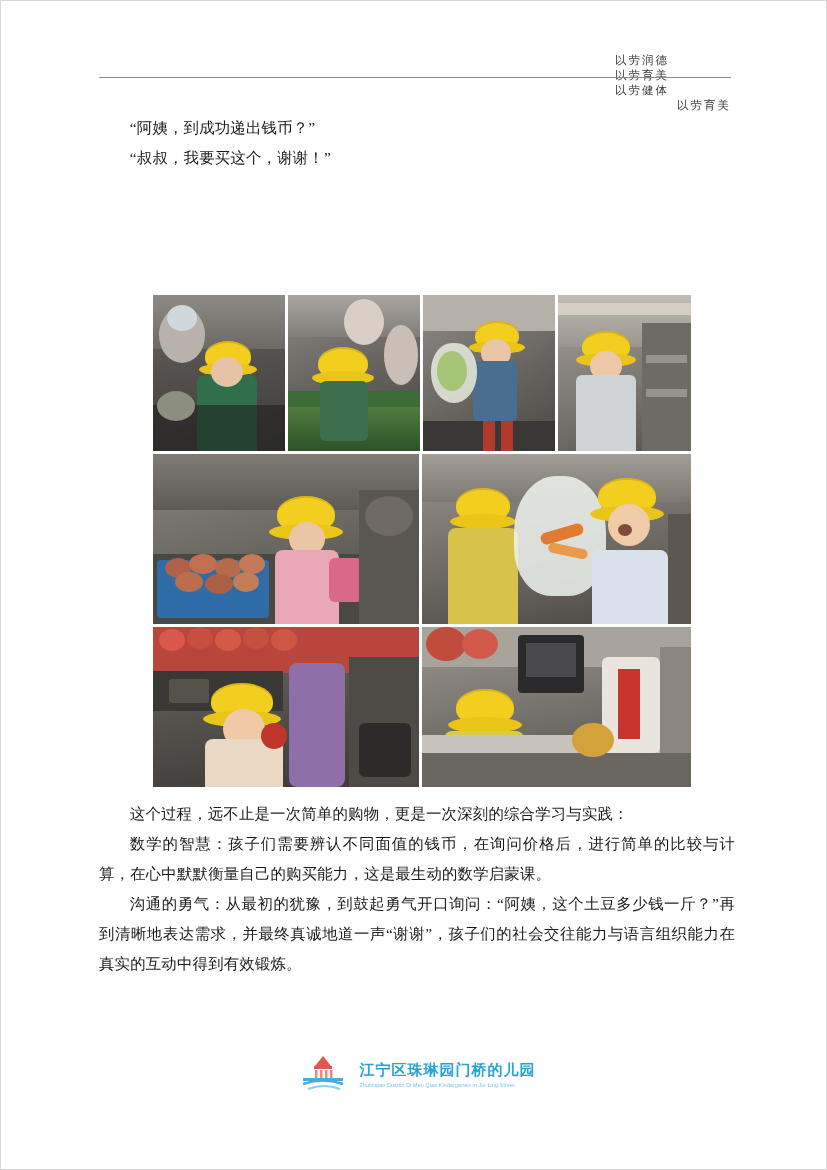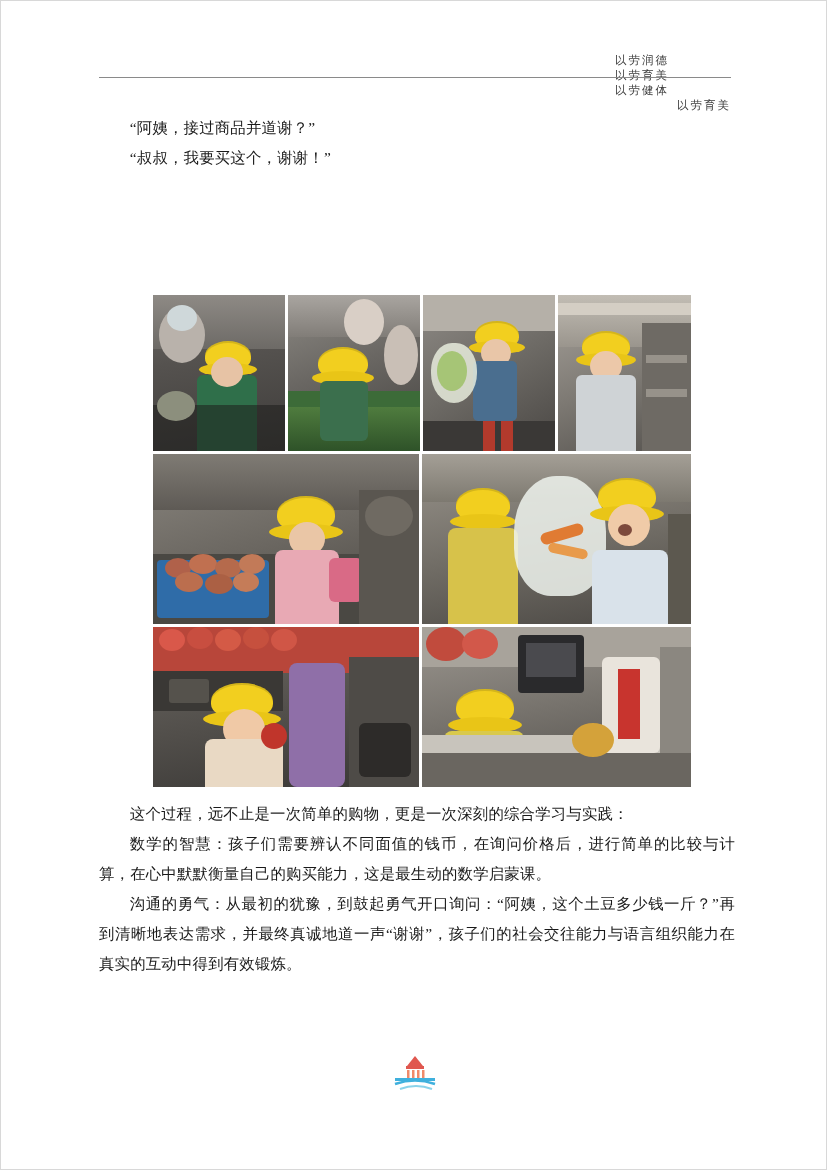--- a/index.html
+++ b/index.html
@@ -155,21 +155,21 @@
     <div class="header-items">
       <span class="header-item">以劳润德</span>
       <span class="header-item">以劳育美</span>
       <span class="header-item">以劳健体</span>
       <span class="header-item">以劳育美</span>
     </div>
     <div class="header-rule"></div>
   </div>
 
   <div class="content">
-    <p class="para indent">“阿姨，接过商品并道谢？”</p>
+    <p class="para indent">“阿姨，到成功递出钱币？”</p>
     <p class="para indent">“叔叔，我要买这个，谢谢！”</p>
   </div>
 
   <div class="collage">
 
     <div class="photo-row">
 
       <div class="photo" style="width:132px;height:156px;">
         <div class="ph-bg" style="background:linear-gradient(170deg,#6f6c68 0%,#55524f 40%,#3e3c3a 100%);"></div>
         <div class="rect" style="left:0;top:0;width:132px;height:54px;background:linear-gradient(180deg,#8e8a85,#6d6a66);"></div>
@@ -320,16 +320,20 @@
           <rect x="20" y="13" width="18" height="3" fill="#e0574f"></rect>
           <rect x="21" y="17" width="2.5" height="8" fill="#f08a6a"></rect>
           <rect x="26" y="17" width="2.5" height="8" fill="#f08a6a"></rect>
           <rect x="31" y="17" width="2.5" height="8" fill="#f08a6a"></rect>
           <rect x="36" y="17" width="2.5" height="8" fill="#f08a6a"></rect>
           <rect x="9" y="25" width="40" height="3" fill="#3fb0dd"></rect>
           <path d="M9 31 q20 -7 40 0" stroke="#3fb0dd" stroke-width="2.5" fill="none"></path>
           <path d="M14 36 q16 -6 32 0" stroke="#8ad3ea" stroke-width="2" fill="none"></path>
         </svg>
       </div>
+      <div class="logo-text">
+        <span class="logo-cn">江宁区珠琳园门桥的儿园</span>
+        <span class="logo-en">Zhulinqiao District Di Men Qiao Kindergarten in Jiu Ling Street</span>
+      </div>
     </div>
   </div>
 
 </div>
 
 </body></html>

